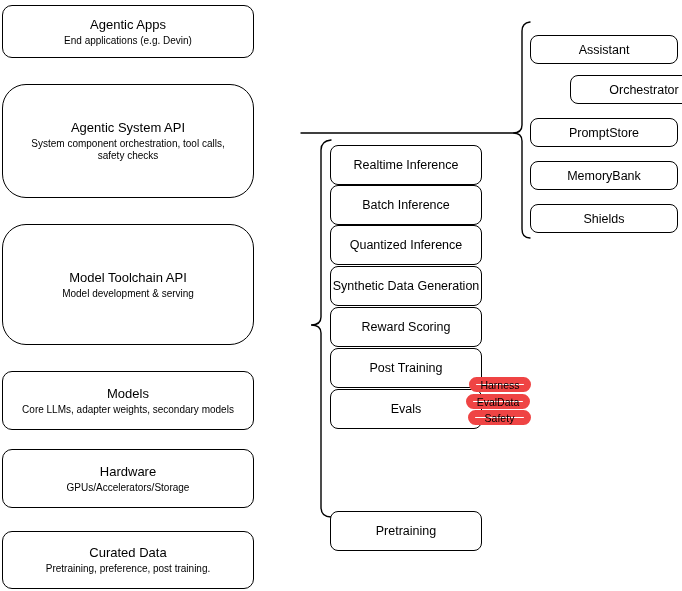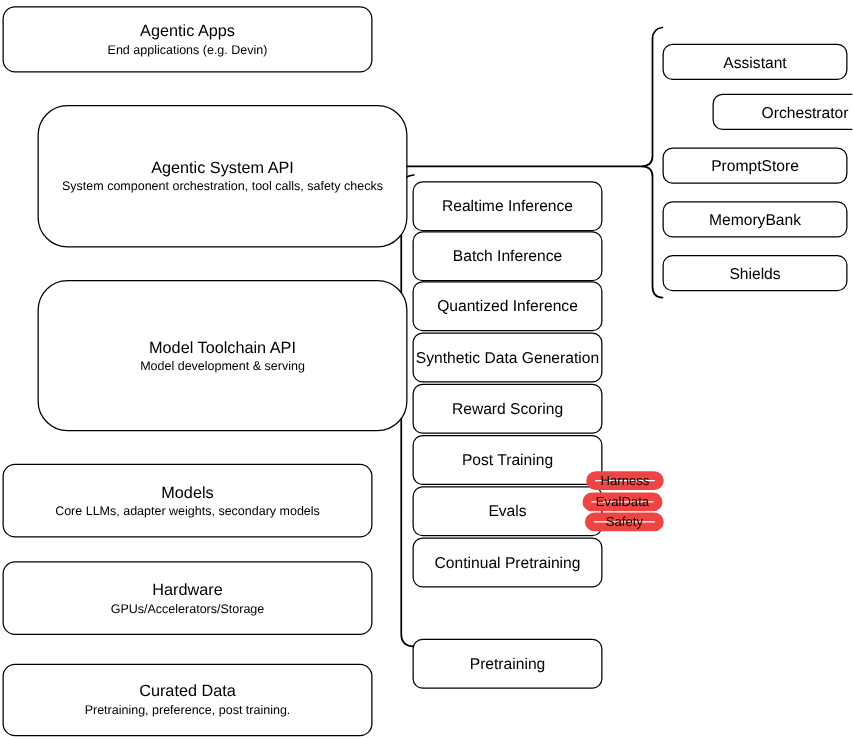--- a/index.html
+++ b/index.html
@@ -16,32 +16,32 @@
     overflow: hidden;
   }
   #wires {
     position: absolute;
     left: 0; top: 0;
     width: 682px; height: 591px;
   }
   .lbox {
     position: absolute;
     left: 2px;
-    width: 296px;
+    width: 252px;
     box-sizing: border-box;
     background: #ffffff;
     border: 1px solid #000000;
     border-radius: 10px;
     display: flex;
     flex-direction: column;
     align-items: center;
     justify-content: center;
     text-align: center;
   }
-  .lbox.bigr { border-radius: 24px; margin-left: 28px; }
+  .lbox.bigr { border-radius: 24px; }
   .btitle {
     font-size: 13px;
     line-height: 15px;
     color: #000000;
   }
   .bsub {
     font-size: 10px;
     line-height: 12px;
     margin-top: 3px;
     color: #000000;
@@ -137,21 +137,20 @@
     <div class="bsub">Pretraining, preference, post training.</div>
   </div>
 
   <div class="mbox" style="top:145px;">Realtime Inference</div>
   <div class="mbox" style="top:185px;">Batch Inference</div>
   <div class="mbox" style="top:225px;">Quantized Inference</div>
   <div class="mbox" style="top:266px;">Synthetic Data Generation</div>
   <div class="mbox" style="top:307px;">Reward Scoring</div>
   <div class="mbox" style="top:348px;">Post Training</div>
   <div class="mbox" style="top:389px;">Evals</div>
-  <div class="mbox" style="top:430px;">Continual Pretraining</div>
   <div class="mbox" style="top:471px;margin-top:40px;">Pretraining</div>
 
   <div class="pill" style="left:469px; top:377px; width:62px; height:15px;">Harness</div>
   <div class="pill" style="left:466px; top:394px; width:64px; height:15px;">EvalData</div>
   <div class="pill" style="left:468px; top:410px; width:63px; height:15px;">Safety</div>
 
   <div class="rbox" style="top:35px;">Assistant</div>
   <div class="rbox" style="top:75px;margin-left:40px;">Orchestrator</div>
   <div class="rbox" style="top:118px;">PromptStore</div>
   <div class="rbox" style="top:161px;">MemoryBank</div>

